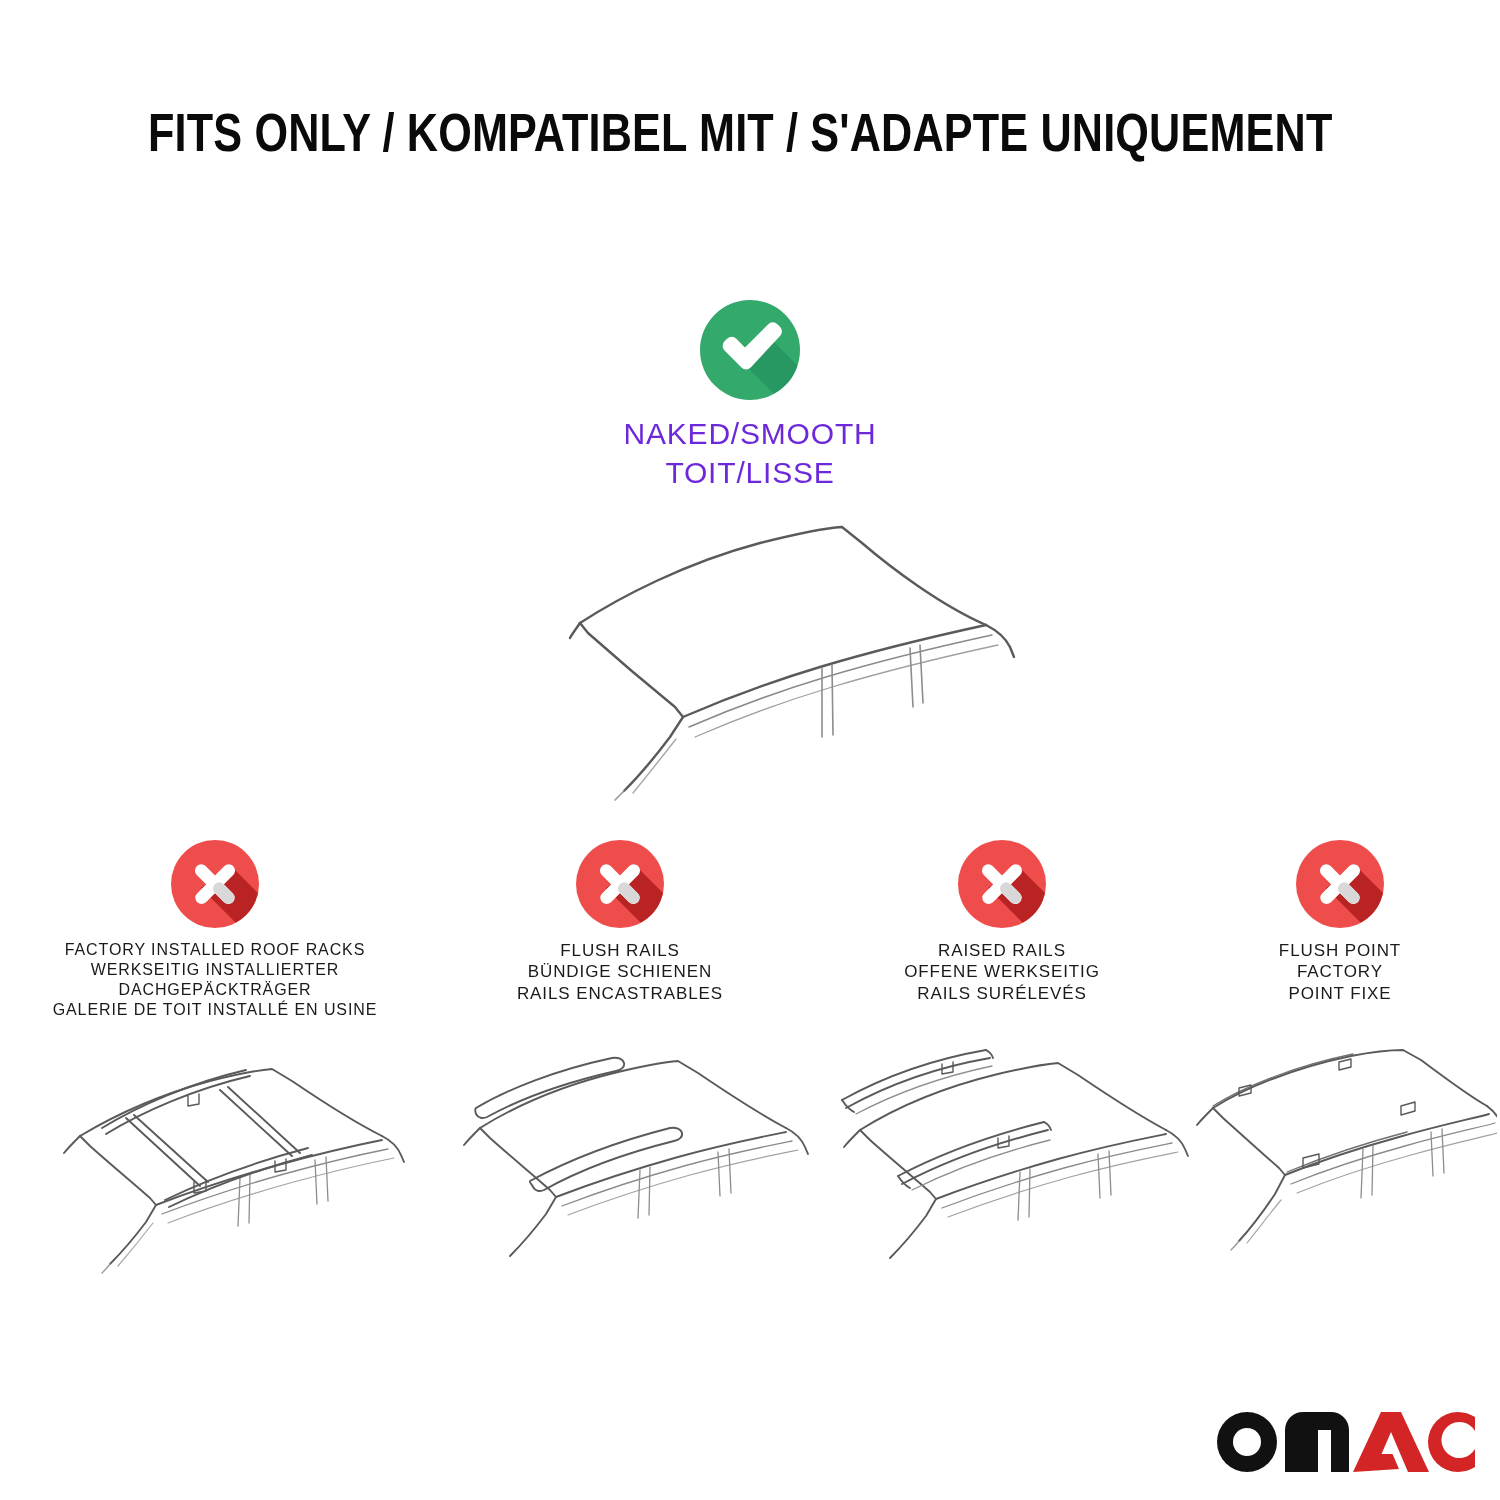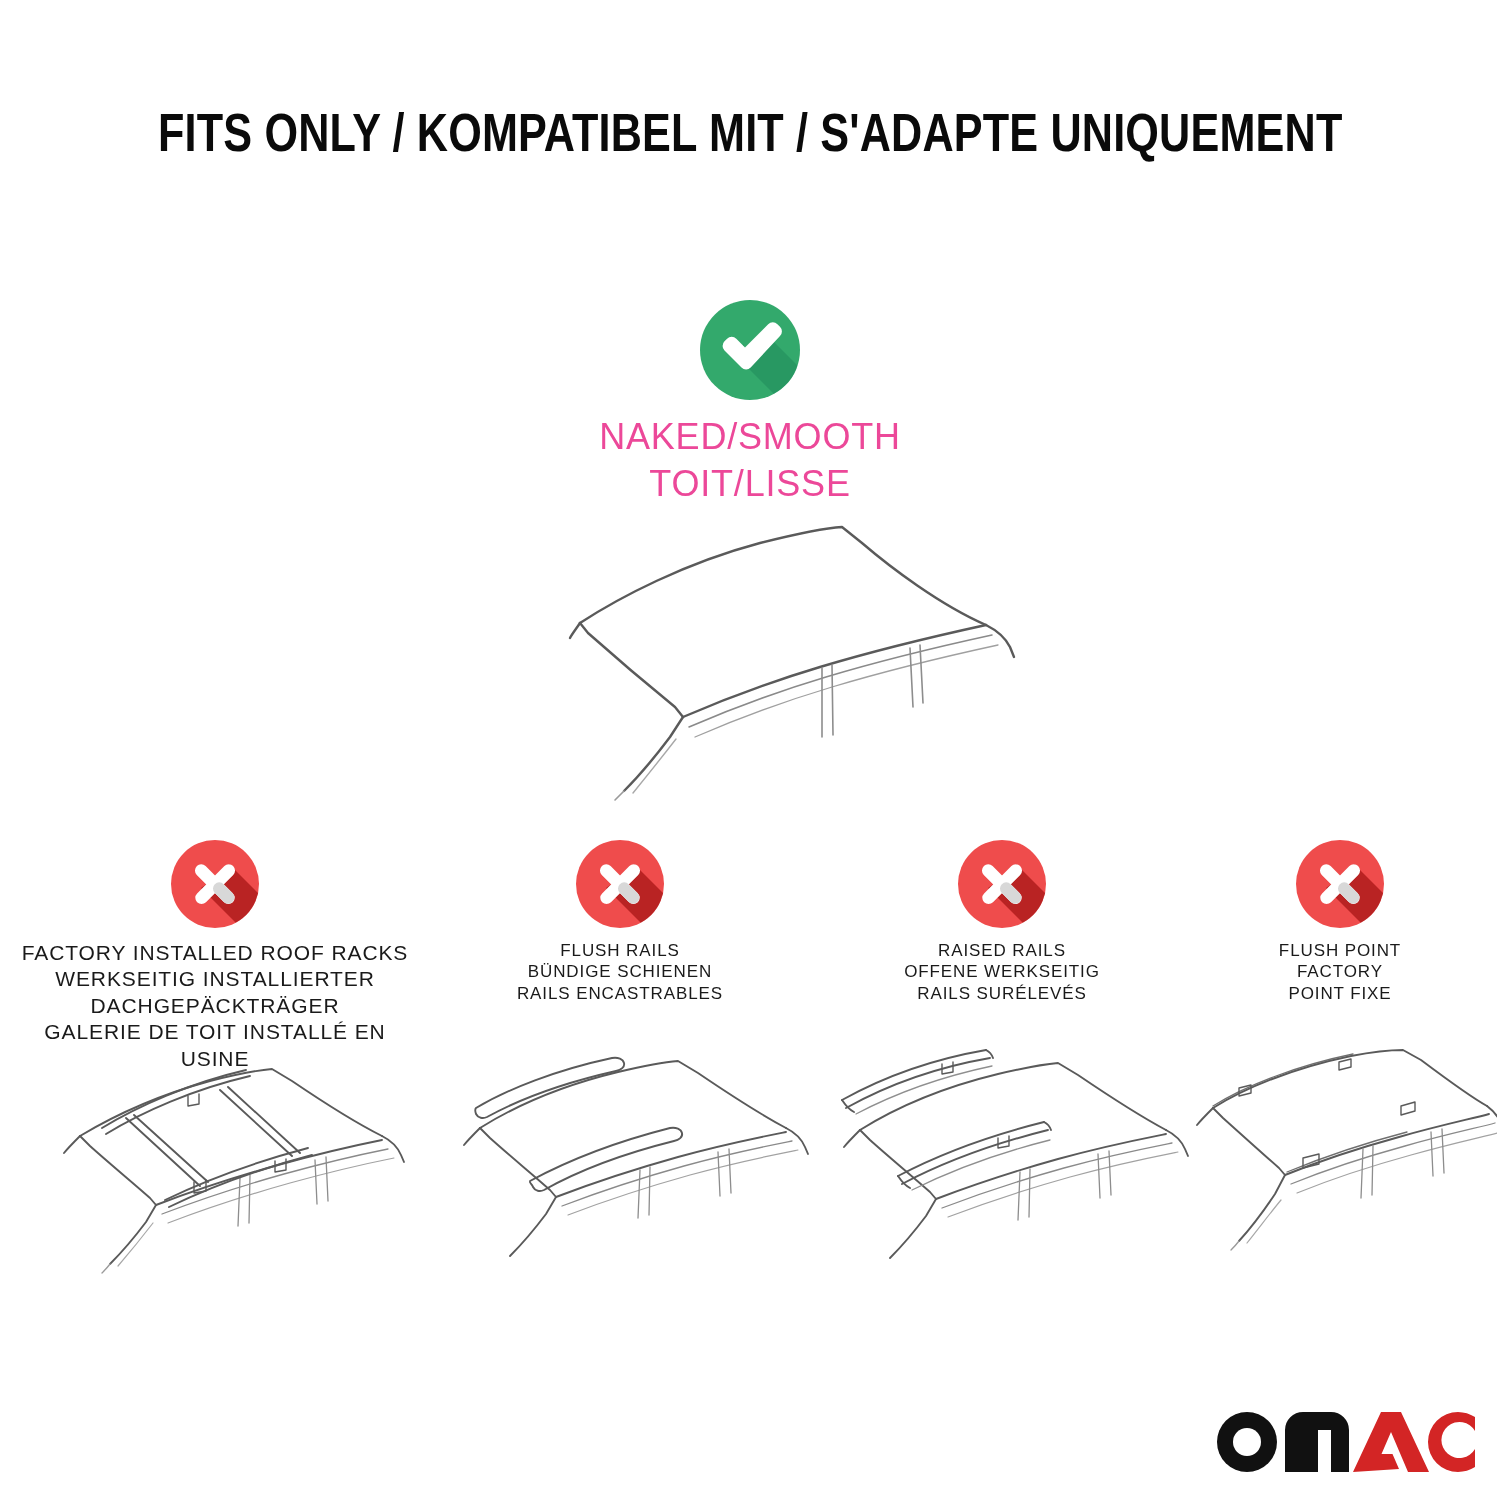--- a/index.html
+++ b/index.html
@@ -15,21 +15,21 @@
     font-family: "Liberation Sans", "DejaVu Sans", sans-serif;
     color: #111111;
     position: relative;
   }
 
   
   .title-bar {
     position: absolute;
     left: 0;
     top: 103px;
-    width: 1500px;
+    width: 1248px;
     text-align: center;
   }
   .title-text {
     display: inline-block;
     font-family: "Liberation Sans", "DejaVu Sans", sans-serif;
     font-weight: bold;
     font-size: 54px;
     letter-spacing: 0.2px;
     color: #0a0a0a;
     transform: scaleX(0.80);
@@ -59,25 +59,25 @@
     text-align: center;
   }
   .main-badge-wrap {
     width: 100px;
     height: 100px;
     margin: 0 auto;
   }
   .main-badge { width: 100px; height: 100px; }
   .main-label {
     margin-top: 14px;
-    font-size: 36px;
+    font-size: 30px;
     font-weight: 300;
     letter-spacing: 0.8px;
     line-height: 1.30;
-    color: #ec4899;
+    color: #6d28d9;
   }
   .main-art {
     position: absolute;
     left: 470px;
     top: 205px;
     width: 580px;
     height: 300px;
   }
 
   
@@ -99,21 +99,21 @@
     margin: 0 auto;
   }
   .col-badge { width: 88px; height: 88px; }
   .col-label {
     margin-top: 12px;
     font-weight: 300;
     color: #1a1a1a;
     line-height: 1.26;
   }
   .col-label .ln { display: block; }
-  .lbl-sm { font-size: 21px; letter-spacing: 0.9px; }
+  .lbl-sm { font-size: 16px; letter-spacing: 0.9px; }
   .lbl-md { font-size: 17px; letter-spacing: 0.9px; }
 
   .col-art {
     position: absolute;
     left: 0;
     width: 100%;
     height: 240px;
   }
 
   .c0 { left: 10px;   width: 410px; }

